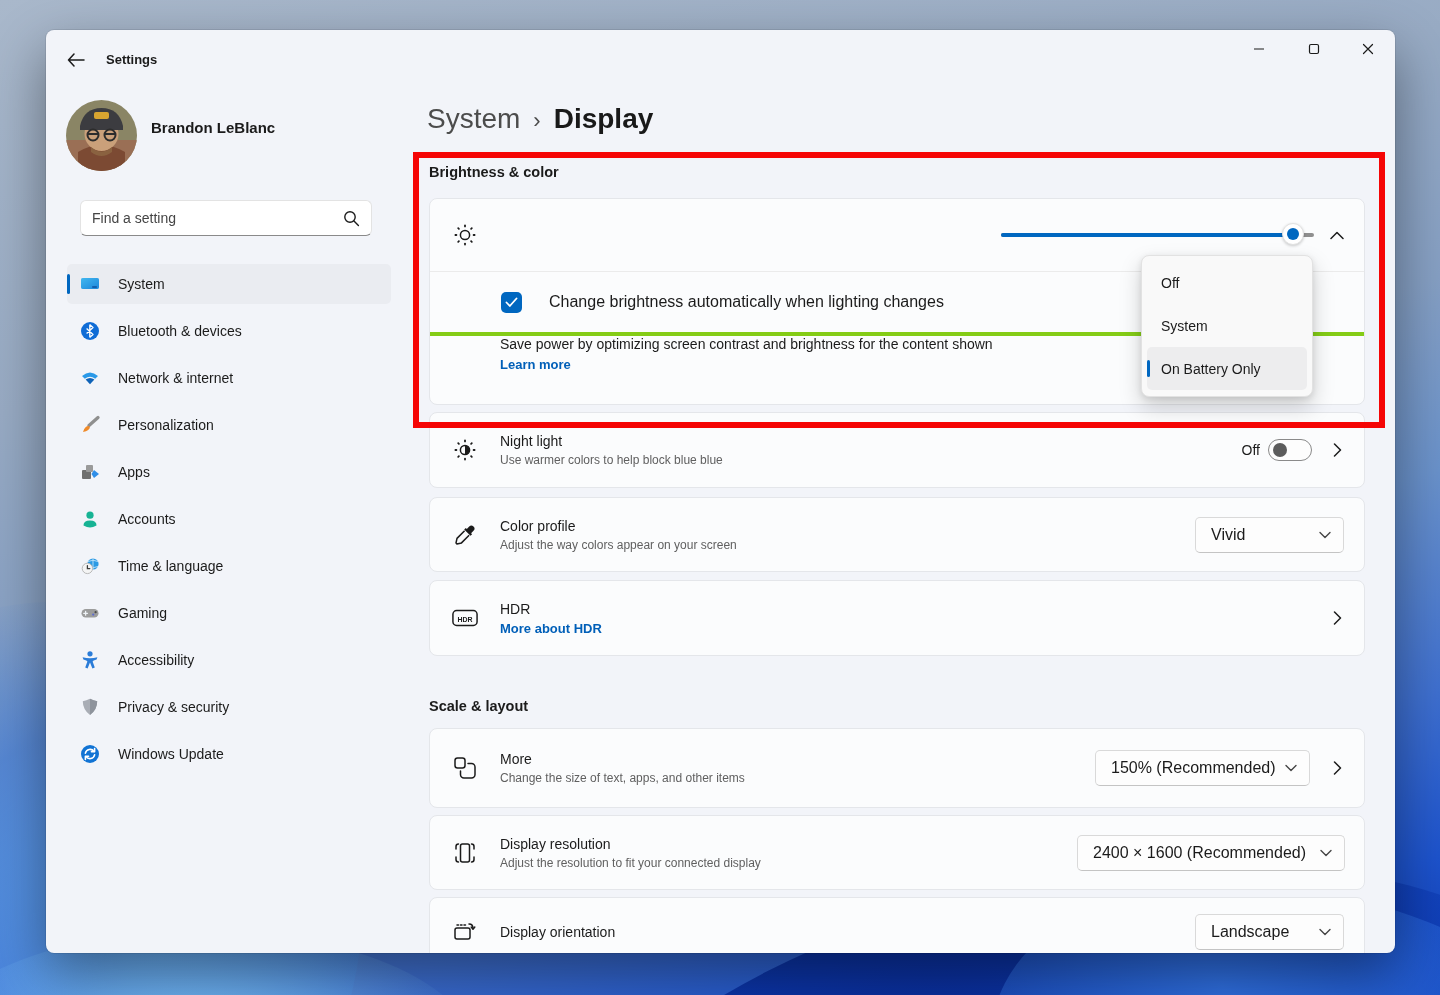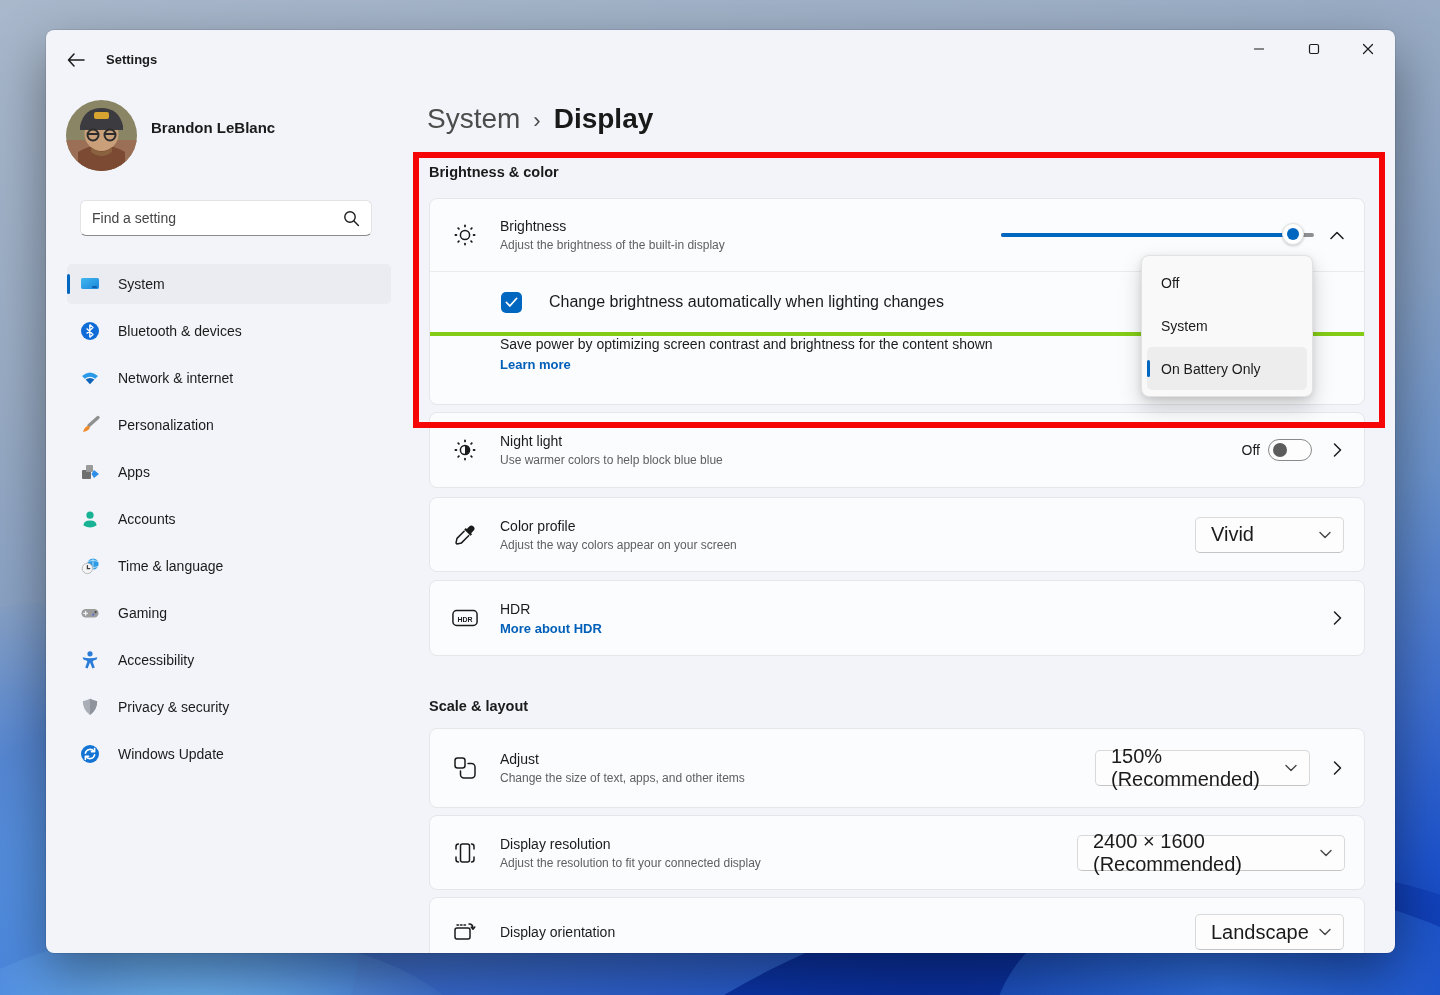--- a/index.html
+++ b/index.html
@@ -102,21 +102,21 @@
     border-radius:2px; background:#0067c0; }
 
   
   .toggle-label { position:absolute; right:104px; font-size:14px; }
   .toggle { position:absolute; right:52px; width:44px; height:22px; border:1px solid #8a8a8a; border-radius:12px;
     background:#fdfdfd; cursor:pointer; }
   .toggle-knob { position:absolute; left:4px; top:3px; width:14px; height:14px; border-radius:50%; background:#5c5c5c; }
 
   .dropdown { position:absolute; height:36px; background:#fdfdfd; border:1px solid #d9d9d9;
     border-bottom:1px solid #c4c4c4; border-radius:5px; display:flex; align-items:center;
-    justify-content:space-between; padding:0 12px 0 15px; font-size:20px; cursor:pointer; }
+    justify-content:space-between; padding:0 12px 0 15px; font-size:16px; cursor:pointer; }
 
   .annotation-rect { position:absolute; left:367px; top:122px; width:972px; height:276px;
     border:6px solid #f50505; z-index:50; pointer-events:none; }
 
   svg { display:block; }
 </style>
 </head>
 <body>
 
 <div class="stage">
@@ -317,24 +317,20 @@
                 <line x1="13" y1="21.6" x2="13" y2="22.6"></line>
                 <line x1="3.4" y1="13" x2="4.4" y2="13"></line>
                 <line x1="21.6" y1="13" x2="22.6" y2="13"></line>
                 <line x1="6.2" y1="6.2" x2="6.9" y2="6.9"></line>
                 <line x1="19.1" y1="19.1" x2="19.8" y2="19.8"></line>
                 <line x1="6.2" y1="19.8" x2="6.9" y2="19.1"></line>
                 <line x1="19.1" y1="6.9" x2="19.8" y2="6.2"></line>
               </g>
             </svg>
         </span>
-        <div class="meta">
-          <span class="title">Brightness</span>
-          <span class="sub">Adjust the brightness of the built-in display</span>
-        </div>
         <div class="slider">
           <div class="slider-fill" style="width:292px"></div>
           <div class="slider-thumb" style="left:281px"></div>
         </div>
         <span class="collapse-btn">
           <span>
             <svg width="14" height="9" viewBox="0 0 14 9">
                 <path d="M1 7.5 L7 1.5 L13 7.5" stroke="#1b1b1b" stroke-width="1.5" fill="none" stroke-linecap="round" stroke-linejoin="round"></path>
               </svg>
           </span>
@@ -437,21 +433,21 @@
 
     <div class="card" style="top:698px; height:80px">
       <div class="row">
         <span class="row-ico">
           <svg width="26" height="26" viewBox="0 0 26 26">
               <rect x="3" y="3" width="10" height="10" rx="2.5" stroke="#1b1b1b" stroke-width="1.5" fill="none"></rect>
               <path d="M16 8.5 H19.5 A3.5 3.5 0 0 1 23 12 V19.5 A3.5 3.5 0 0 1 19.5 23 H12 A3.5 3.5 0 0 1 8.5 19.5 V16" stroke="#1b1b1b" stroke-width="1.5" fill="none" stroke-linecap="round"></path>
             </svg>
         </span>
         <div class="meta">
-          <span class="title">Adjust</span>
+          <span class="title">More</span>
           <span class="sub">Change the size of text, apps, and other items</span>
         </div>
         <div class="dropdown" style="right:54px; width:215px">
           <span>150% (Recommended)</span>
           <span>
             <svg width="12" height="8" viewBox="0 0 12 8">
                 <path d="M1 1.5 L6 6.5 L11 1.5" stroke="#454545" stroke-width="1.4" fill="none" stroke-linecap="round" stroke-linejoin="round"></path>
               </svg>
           </span>
         </div>

